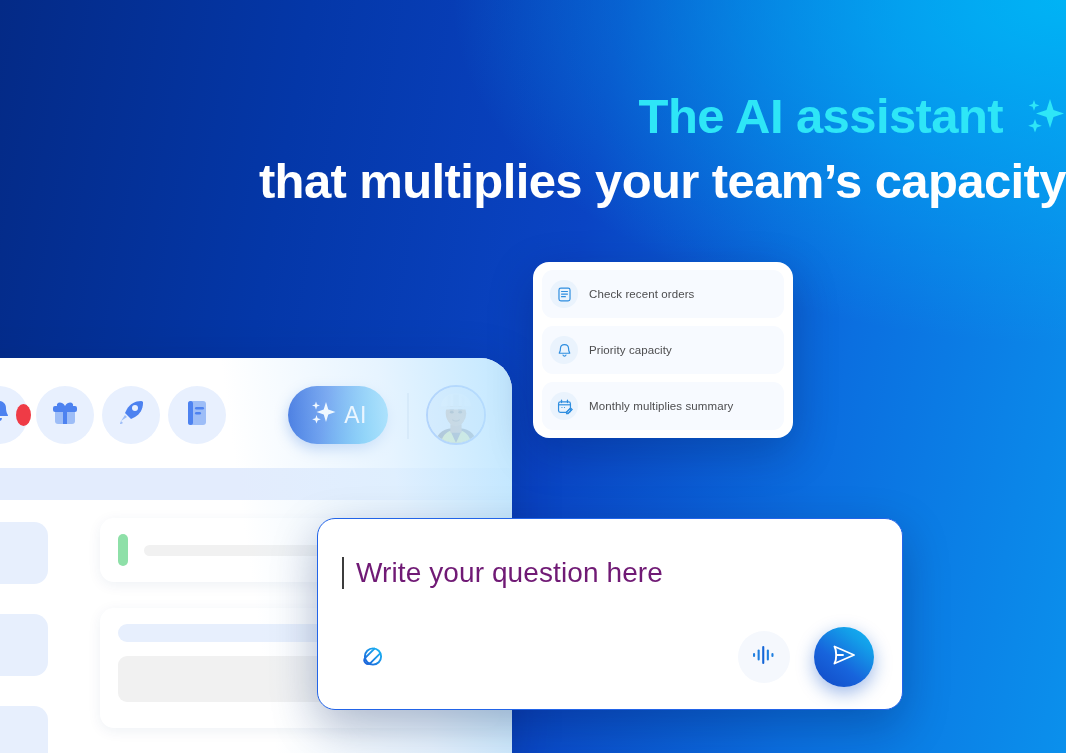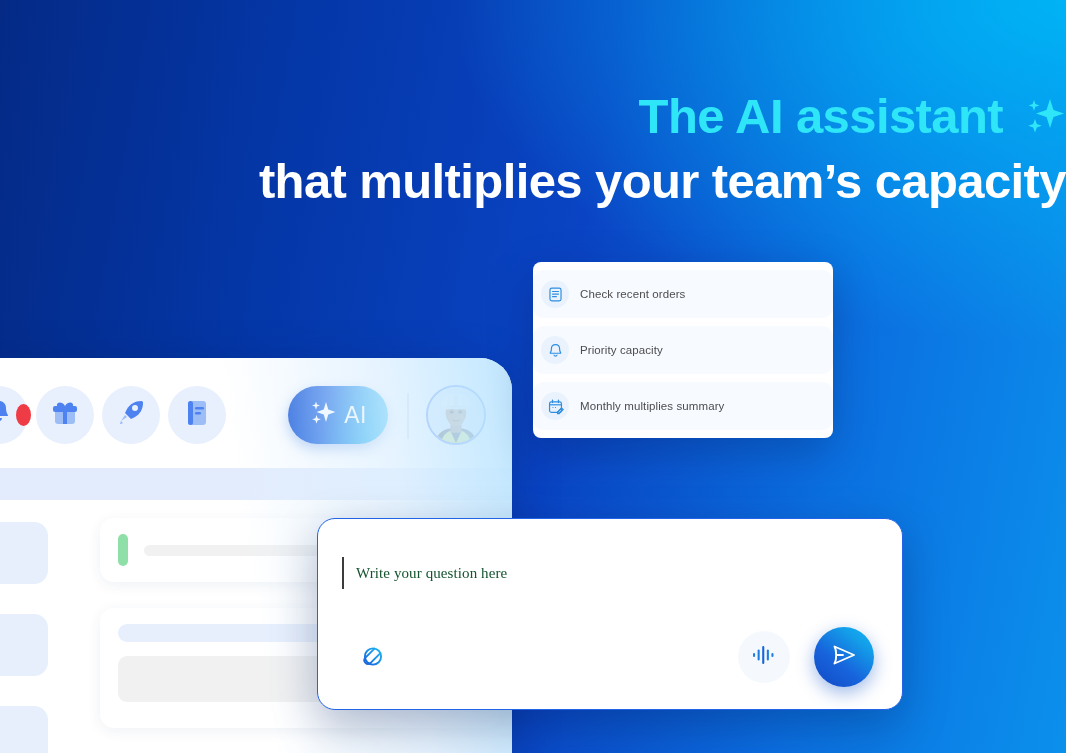--- a/index.html
+++ b/index.html
@@ -120,24 +120,24 @@
   .sk-green { background: #8ee0a8; border-radius: 5px; }
   #mock-fade {
     position: absolute; inset: 0;
     background: linear-gradient(82deg, rgba(255,255,255,0) 52%, rgba(222,240,255,0.75) 78%, rgba(190,230,255,0.95) 100%);
     pointer-events: none;
   }
   
   #suggestions {
     position: absolute;
     left: 533px; top: 262px;
-    width: 300px;
+    width: 260px;
     background: #ffffff;
-    border-radius: 8px;
-    padding: 8px 0;
+    border-radius: 16px;
+    padding: 8px 9px;
     box-shadow: 0 14px 44px rgba(2,18,70,0.26);
   }
   .sugg-item {
     display: flex; align-items: center;
     gap: 11px;
     height: 48px;
     padding: 0 8px;
     border-radius: 11px;
     background: #f7faff;
     margin-bottom: 8px;
@@ -168,24 +168,23 @@
   #composer-text {
     position: absolute;
     left: 24px; top: 38px;
     display: flex; align-items: center; gap: 12px;
   }
   #caret {
     width: 2px; height: 32px;
     background: #3c3c3c;
   }
   #placeholder {
-    font-size: 15px;
-    color: #14532d;
+    font-size: 28px;
+    color: #701a75;
     letter-spacing: 0.1px;
-    font-family: Liberation Serif, serif;
   }
   #clip-btn {
     position: absolute;
     left: 38px; bottom: 32px;
     width: 34px; height: 34px;
     display: flex; align-items: center; justify-content: center;
     cursor: pointer;
   }
   #voice-btn {
     position: absolute;

